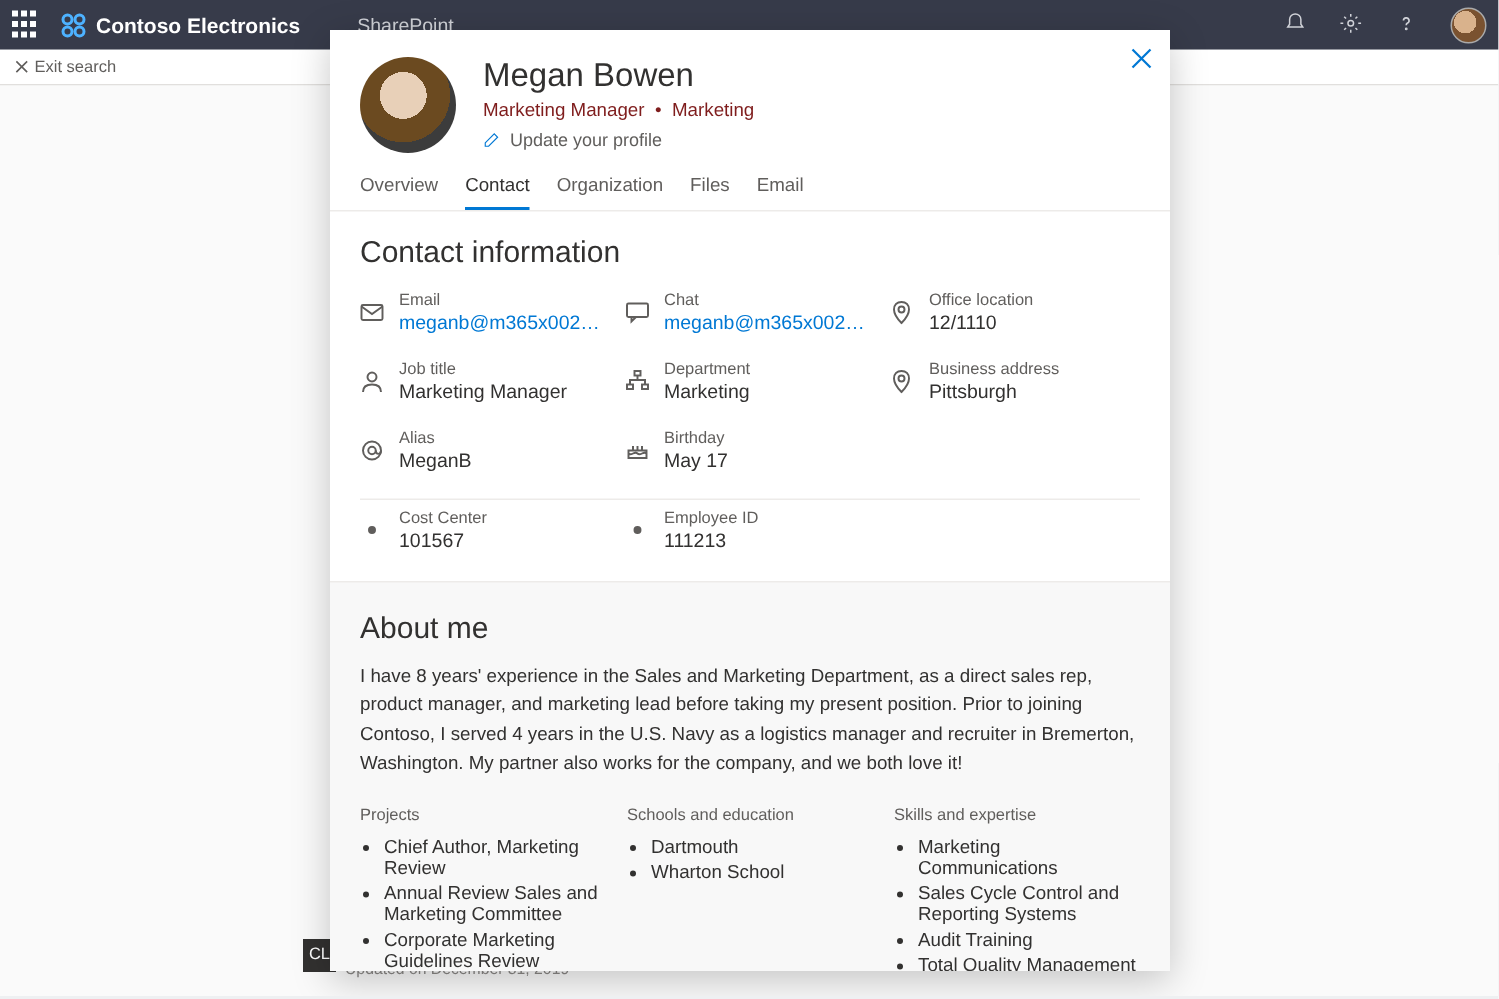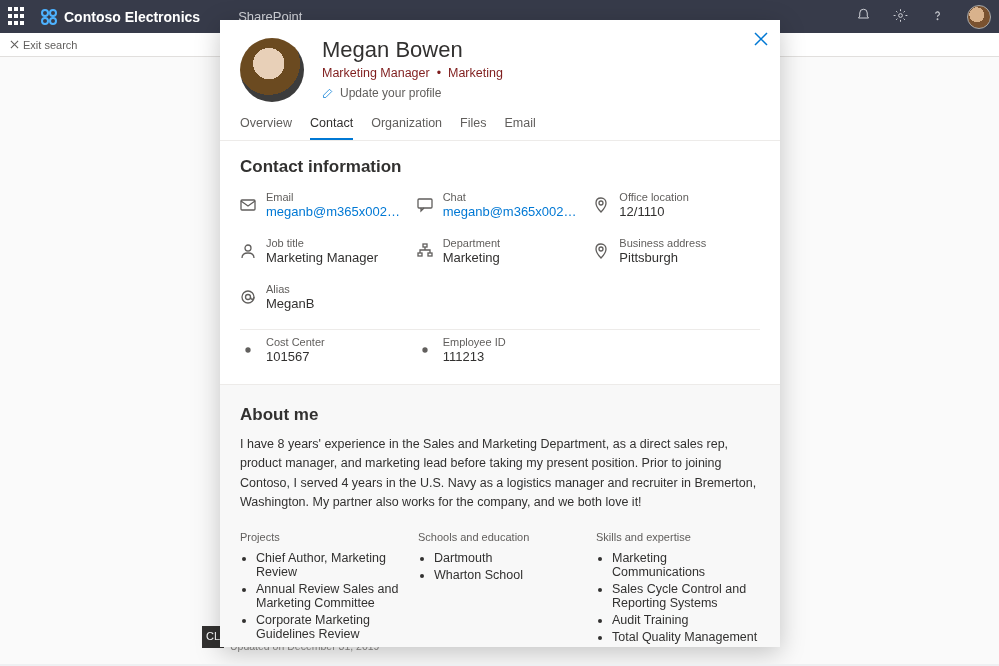--- a/index.html
+++ b/index.html
@@ -39,21 +39,21 @@
 
   .tabs { display:flex; gap:18px; padding:14px 20px 0 20px; border-bottom:1px solid #edebe9; font-size:12.5px; }
   .tab { padding-bottom:8px; color:#605e5c; cursor:pointer;text-align:right; }
   .tab.active { color:#323130; border-bottom:2px solid #0078d4; }
 
   .body { flex:1; overflow-y:scroll; }
   .body::-webkit-scrollbar { width:10px; background:#f3f2f1; }
   .body::-webkit-scrollbar-thumb { background:#c8c6c4; }
 
   .section { padding:16px 20px; }
-  .sechead { font-size:17px; font-weight:700; margin-bottom:14px; }
+  .sechead { font-size:20px; font-weight:400; margin-bottom:14px; }
   .grid { display:grid; grid-template-columns: 1fr 1fr 1fr; row-gap:18px; column-gap:10px; }
   .field { display:flex; gap:10px; align-items:flex-start; }
   .ficon { width:16px; height:16px; margin-top:6px; flex-shrink:0; color:#605e5c; }
   .ficon svg { stroke:#605e5c; fill:none; stroke-width:1.3; width:16px; height:16px; }
   .flabel { font-size:11px; color:#605e5c; }
   .fval { font-size:13px; color:#323130; margin-top:1px; overflow:hidden; text-overflow:ellipsis; white-space:nowrap; max-width:140px; }
   .fval.link { color:#0078d4; }
   .hr { border-top:1px solid #edebe9; margin:18px 0 6px 0; }
 
   .about { background:#f8f8f8; padding:20px; border-top:1px solid #edebe9; margin-top:4px; }
@@ -224,20 +224,30 @@
               <div class="ficon"><svg viewBox="0 0 16 16">
                   <circle cx="8" cy="8" r="6"></circle>
                   <circle cx="8" cy="8" r="2.5"></circle>
                   <path d="M10.5 8 C10.5 11 14 11 14 8"></path>
                 </svg></div>
               <div>
                 <div class="flabel">Alias</div>
                 <div class="fval">MeganB</div>
               </div>
             </div>
+            <div class="field">
+              <div class="ficon"><svg viewBox="0 0 16 16">
+                  <path d="M2 13 L14 13 L14 8 L2 8 Z M2 10 C4 12 6 8 8 10 C10 12 12 8 14 10"></path>
+                  <path d="M5 8 L5 5 M8 8 L8 5 M11 8 L11 5"></path>
+                </svg></div>
+              <div>
+                <div class="flabel">Birthday</div>
+                <div class="fval">May 17</div>
+              </div>
+            </div>
           </div>
         <div class="hr"></div>
         <div class="grid" id="extra-grid" style="grid-template-columns:1fr 1fr 1fr;">
             <div class="field">
               <div class="ficon"><svg viewBox="0 0 16 16">
                   <circle cx="8" cy="8" r="2" fill="#605e5c"></circle>
                 </svg></div>
               <div>
                 <div class="flabel">Cost Center</div>
                 <div class="fval">101567</div>

